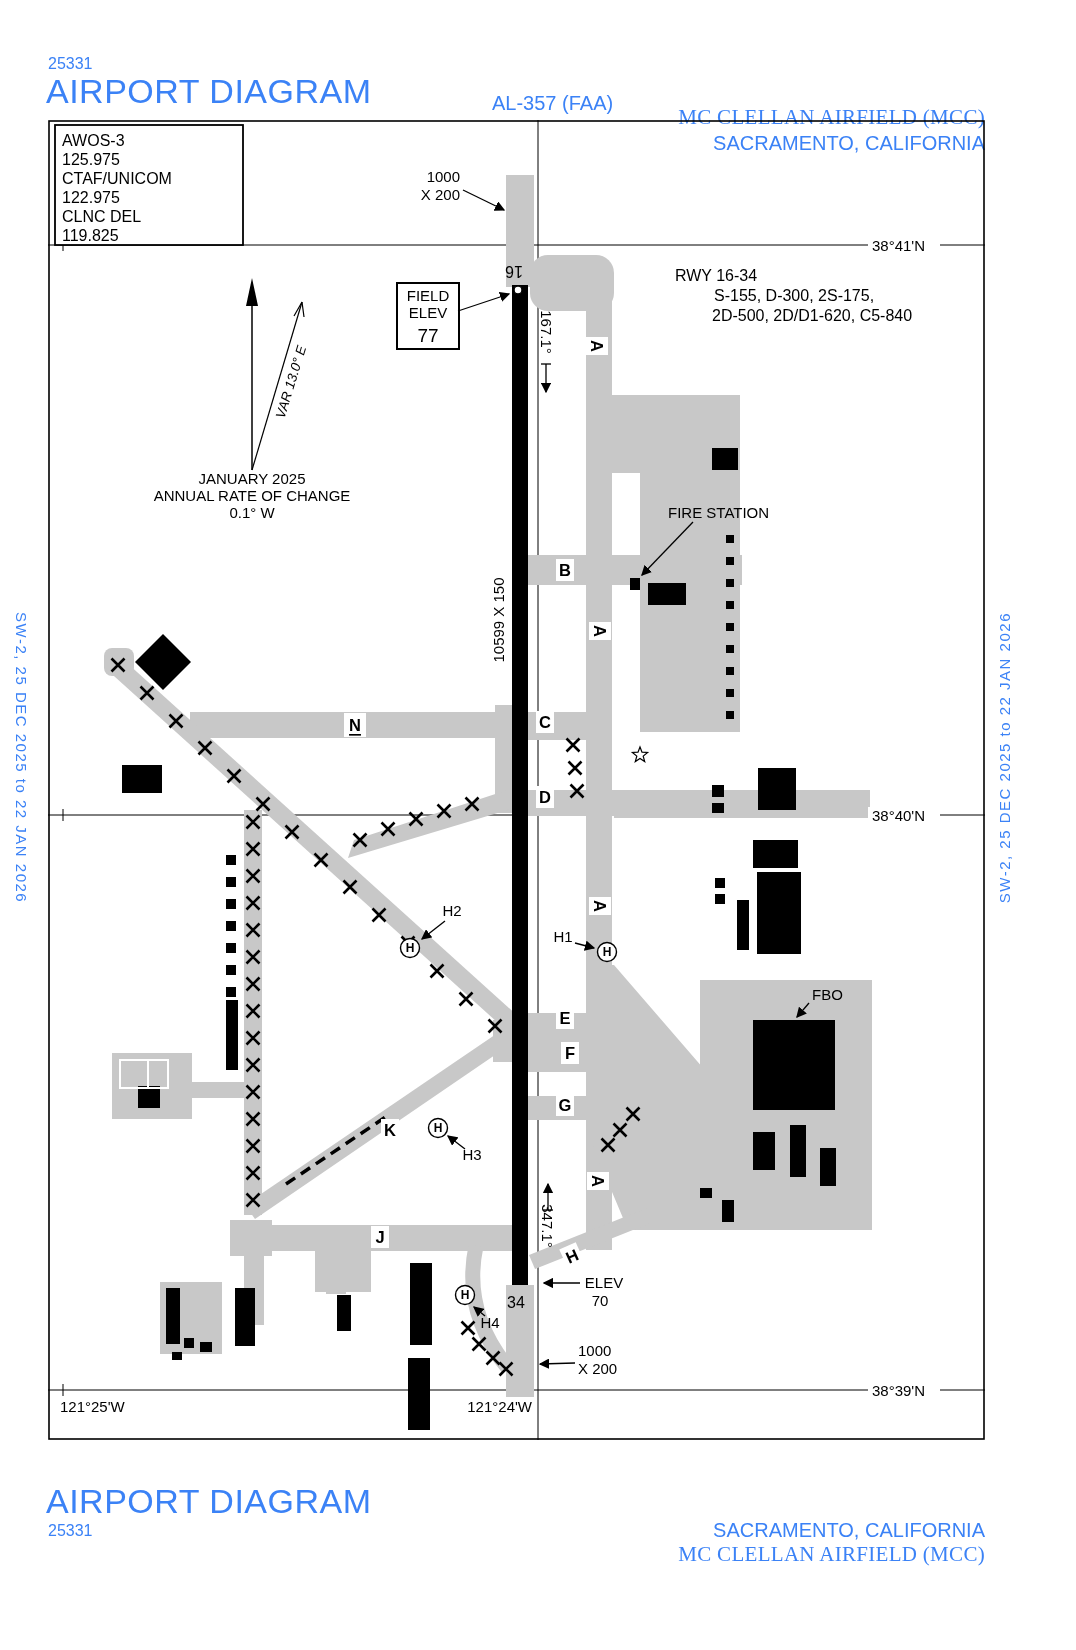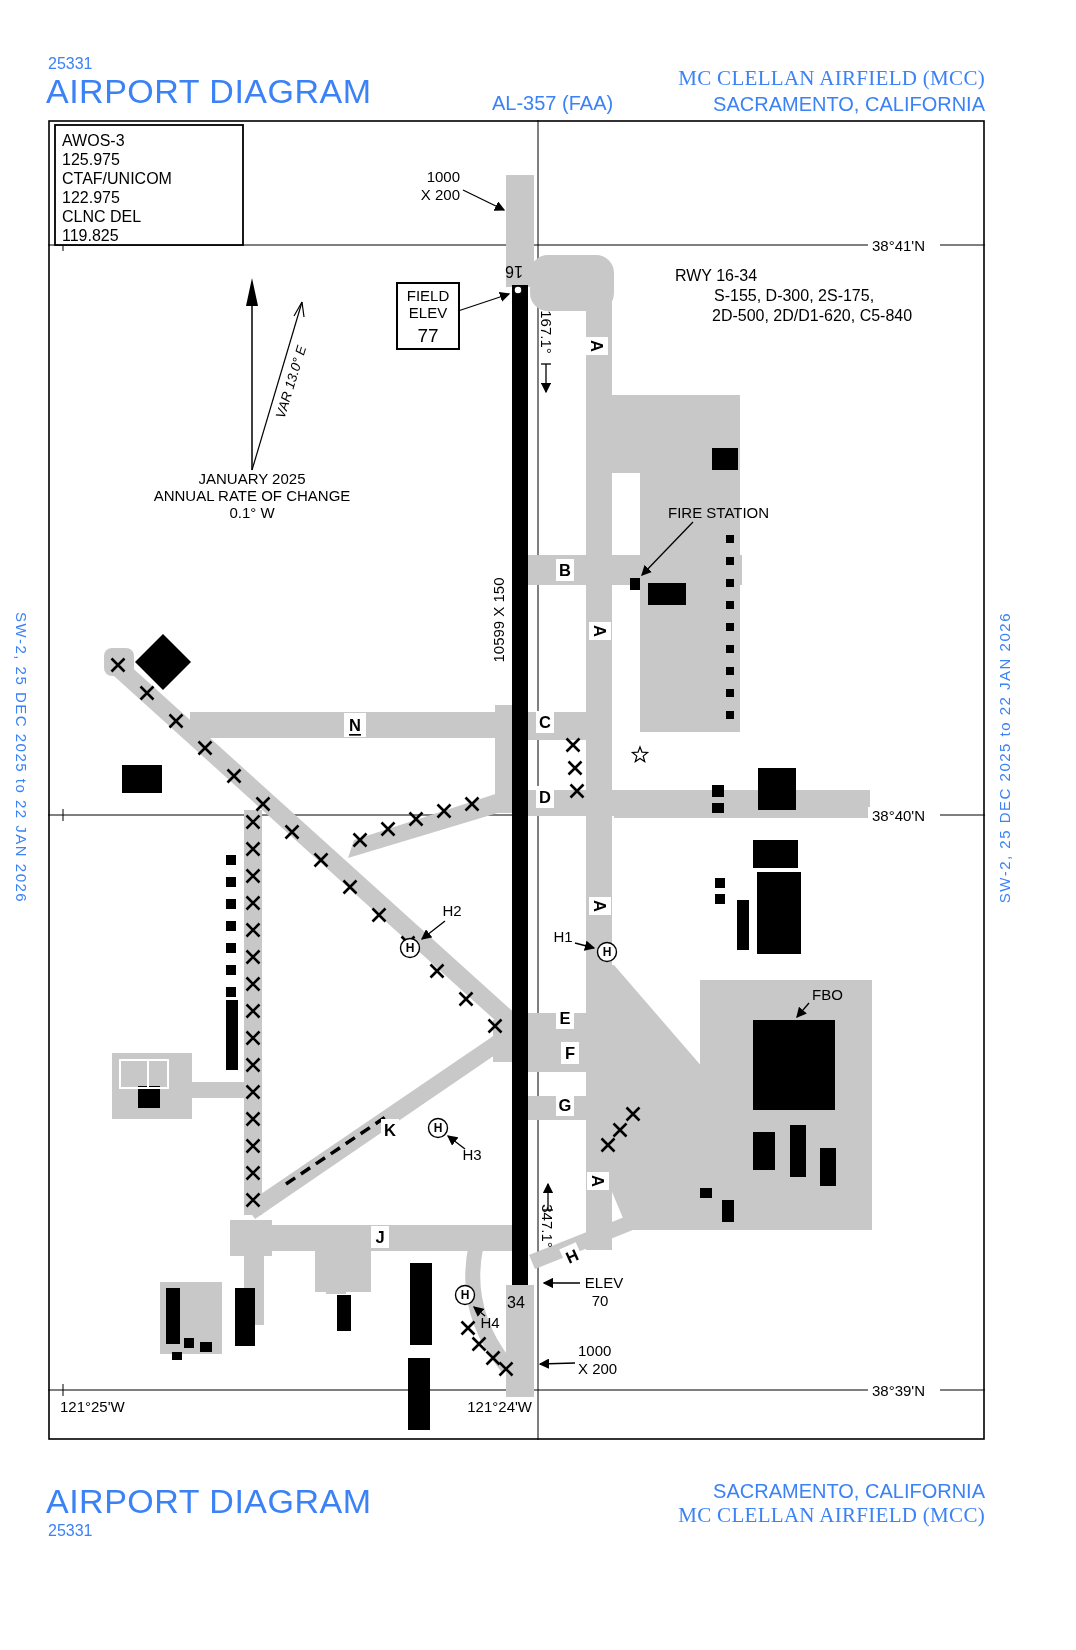--- a/index.html
+++ b/index.html
@@ -2,21 +2,21 @@
 <html><head>
 <meta charset="utf-8">
 <style>
   html,body { margin:0; padding:0; background:#fff; }
   .page { position:relative; width:1076px; height:1650px; background:#fff; overflow:hidden;
           font-family:"Liberation Sans", sans-serif; color:#3b82f6; }
   .abs { position:absolute; }
   .chartnum { font-size:16px; }
   .bigtitle { font-size:34px; letter-spacing:0.5px; }
   .alnum { font-size:20px;margin-left:29px; }
-  .hdr-right, .ftr-right { text-align:right; }
+  .hdr-right, .ftr-right { text-align:right;margin-top:39px; }
   .aptname { font-family:"Liberation Serif", serif; font-size:21px; letter-spacing:0.3px; }
   .citystate { font-size:20px; margin-top:2px; }
   .side { font-size:15px; letter-spacing:1.5px; writing-mode:vertical-rl; white-space:nowrap; }
   .side-right { transform:rotate(180deg); transform-origin:center; }
   svg text { font-family:"Liberation Sans", sans-serif; font-size:15px; fill:#000; }
   svg .t16 { font-size:16px; }
   svg .mid { text-anchor:middle; }
   svg .end { text-anchor:end; }
   svg .ctr { text-anchor:middle; dominant-baseline:central; }
   svg .tw  { font-size:16.5px; font-weight:600; text-anchor:middle; dominant-baseline:central; }

